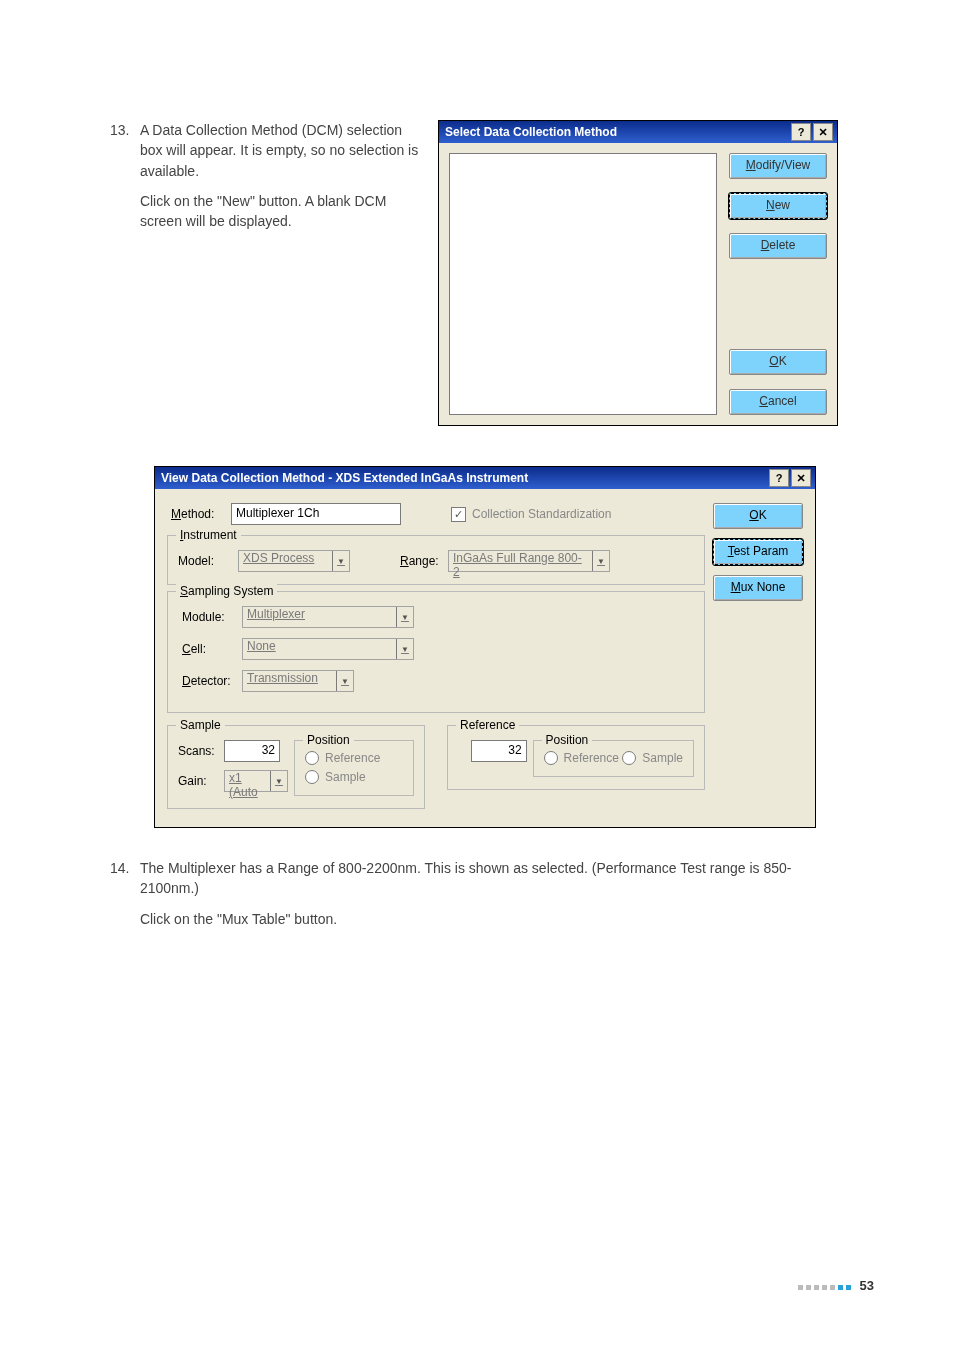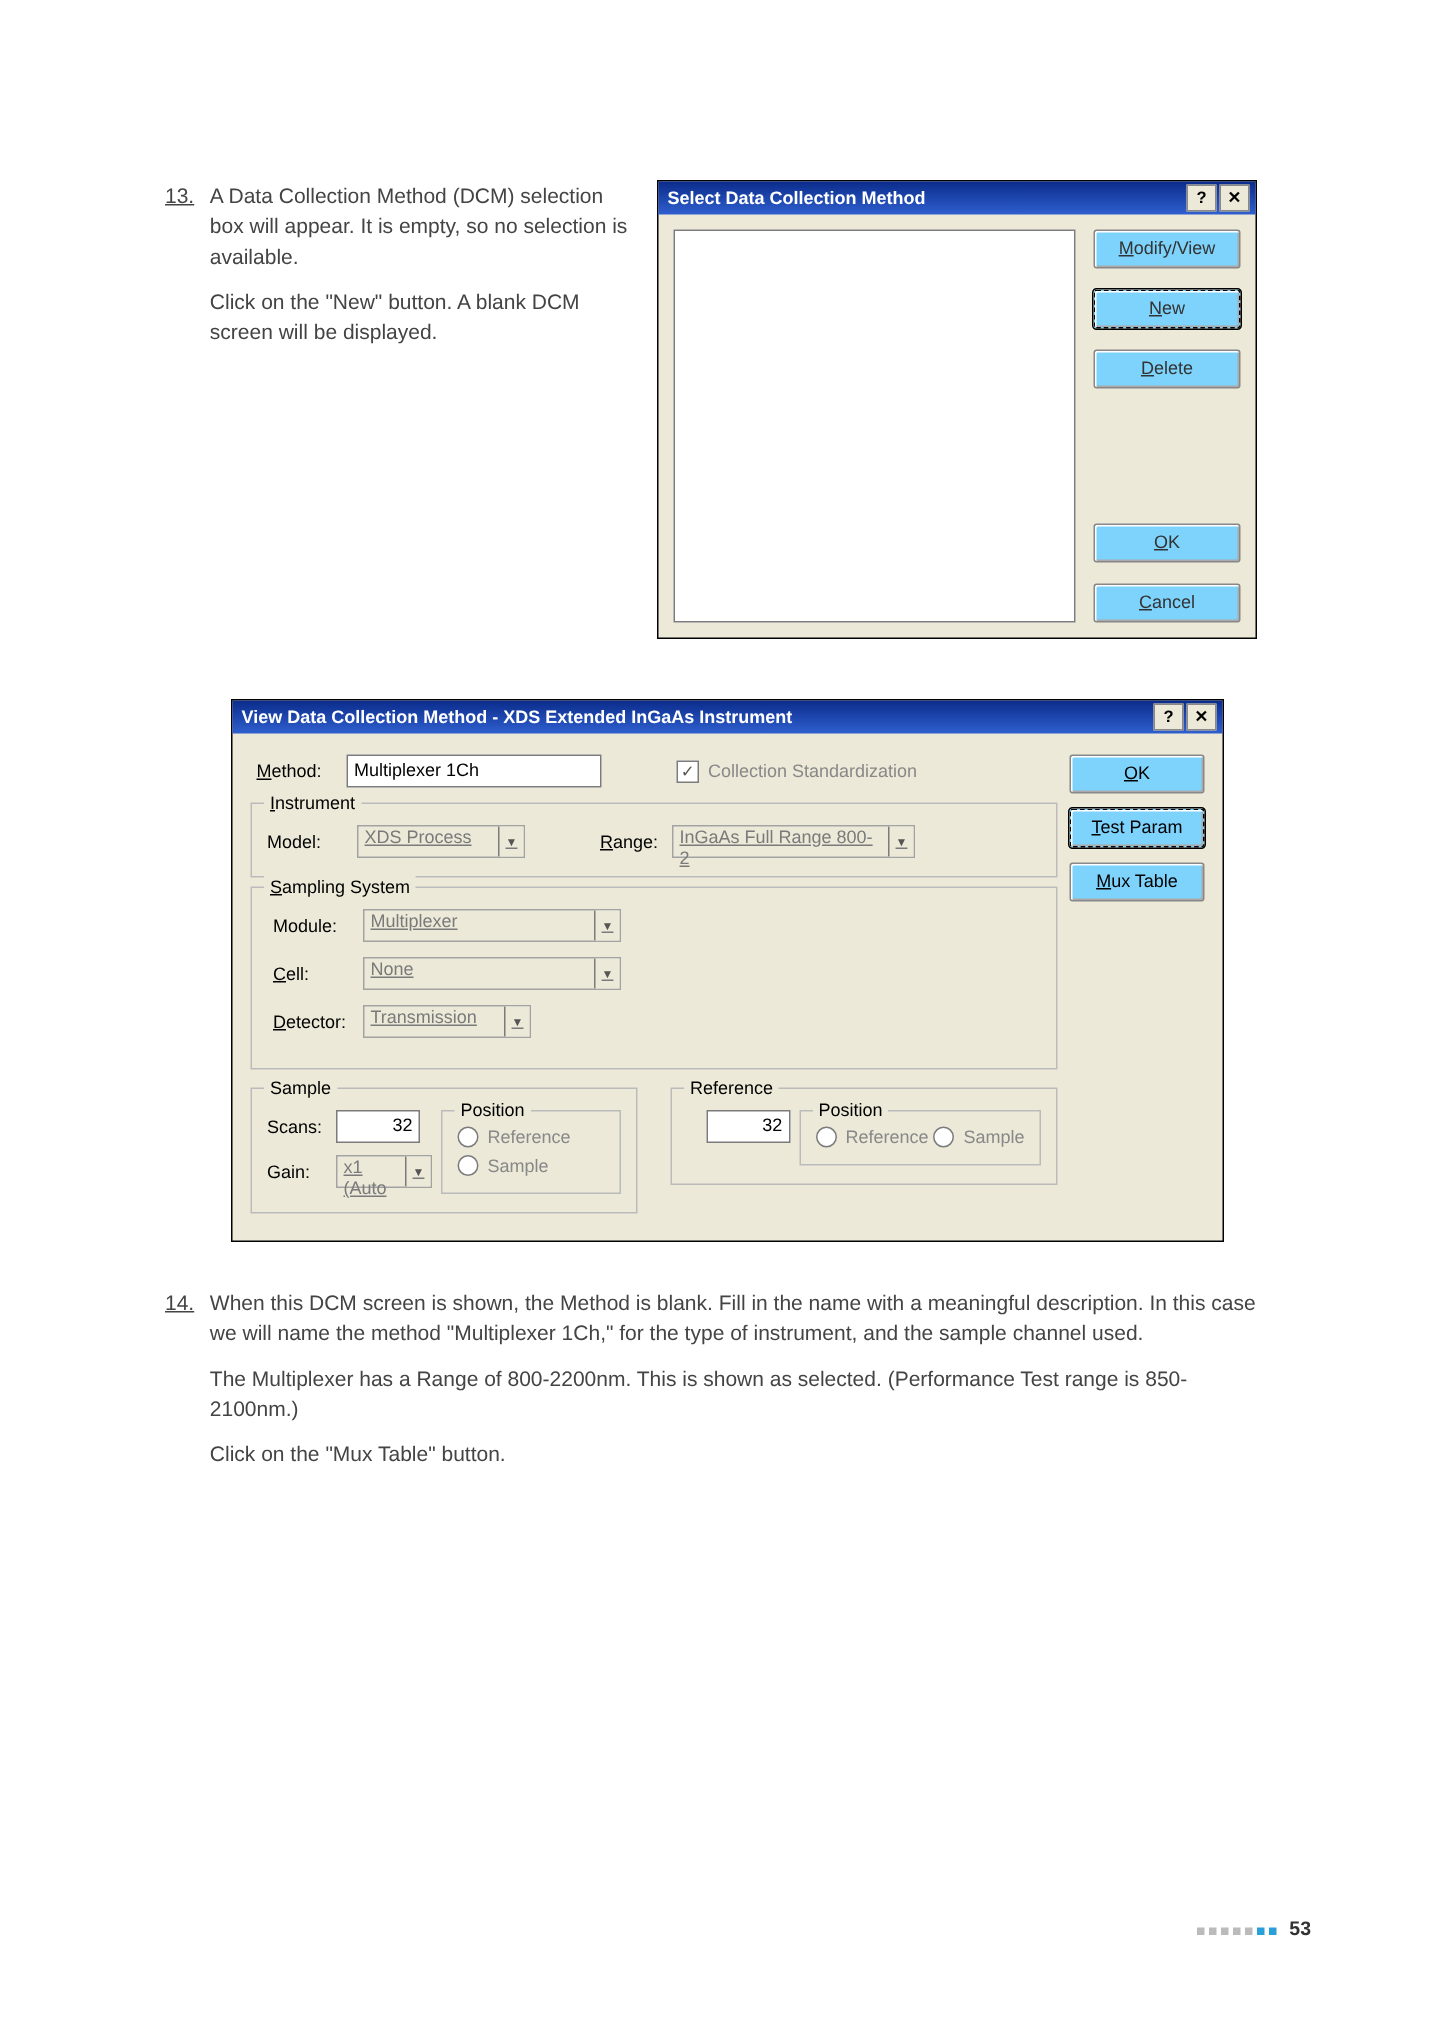--- a/index.html
+++ b/index.html
@@ -24,21 +24,20 @@
   .step-left {
     flex: 0 0 310px;
     font-size: 14px;
     line-height: 1.45;
     color: #444;
   }
   .step-num {
     display: inline-block;
     width: 26px;
     vertical-align: top;
-    text-decoration: underline;
   }
   .step-text {
     display: inline-block;
     width: 280px;
     vertical-align: top;
   }
   .step-para { margin: 0 0 10px 0; }
   
   .dlg1 {
     width: 398px;
@@ -365,30 +364,29 @@
                     </div>
                 </div>
               </div>
             </div>
           </div>
         </div>
 
         <div class="dlg2-right">
           <span class="winbtn"><span class="und">O</span><span>K</span></span>
           <span class="winbtn def"><span class="und">T</span><span>est Param</span></span>
-          <span class="winbtn"><span class="und">M</span><span>ux Table</span></span>
+          <span class="winbtn"><span class="und">M</span><span>ux None</span></span>
         </div>
       </div>
     </div>
   </div>
 
   <div style="margin-top:30px;font-size:14px;line-height:1.45;color:#444">
     <span class="step-num" style="width:26px;display:inline-block;vertical-align:top">14.</span>
     <span style="display:inline-block;width:700px;vertical-align:top">
-      <p class="step-para">When this DCM screen is shown, the Method is blank. Fill in the name with a meaningful description. In this case we will name the method "Multiplexer 1Ch," for the type of instrument, and the sample channel used.</p>
       <p class="step-para">The Multiplexer has a Range of 800-2200nm. This is shown as selected. (Performance Test range is 850-2100nm.)</p>
       <p class="step-para">Click on the "Mux Table" button.</p>
     </span>
   </div>
 
   <div class="footer">
     <span class="dots">
       <span></span><span></span><span></span><span></span><span></span><span></span><span></span>
     </span>
     <span class="pg">53</span>

